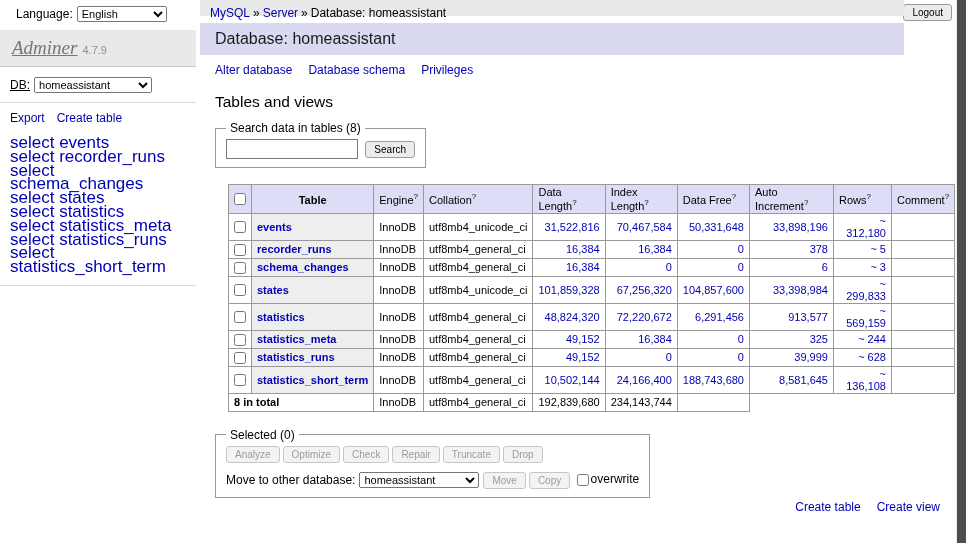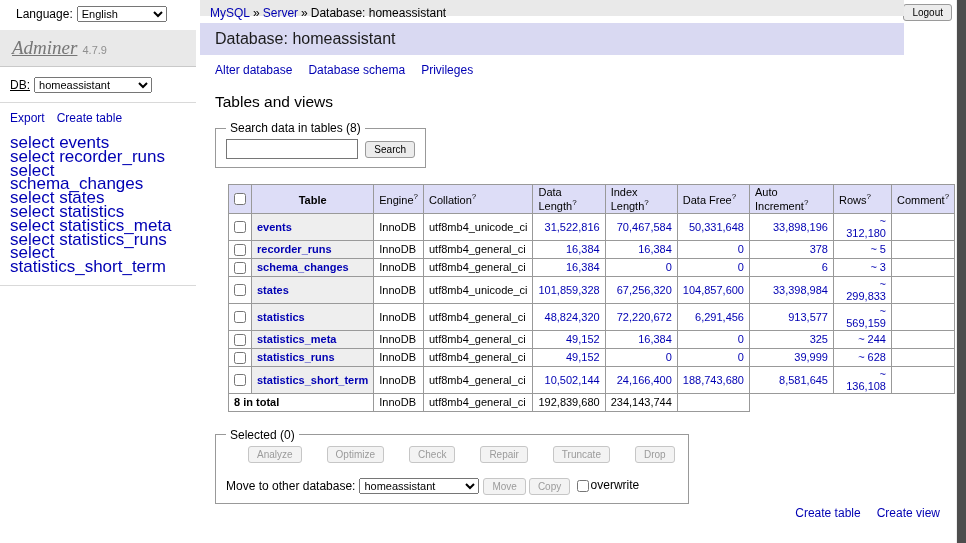--- a/index.html
+++ b/index.html
@@ -65,22 +65,22 @@
   #tables-table thead th:nth-of-type(7){ width:84px; }
   #tables-table thead th:nth-of-type(8){ width:58px; }
   #tables-table thead th:nth-of-type(9){ width:54px; }
   .check { text-align:center; width:22px; }
   input[type=checkbox] { margin:0; width:12px; height:12px; vertical-align:middle; }
   .tname { font-weight:bold;text-align:center; }
   td.num { text-align:right; }
   tfoot .total-name { font-weight:bold; }
 
   #selected-fs { margin-top:16px; }
-  #selected-fs .btnrow button { margin-right:3px;margin-left:22px; }
-  #selected-fs .moverow { margin-top:15px; font-size:12px; }
+  #selected-fs .btnrow button { margin-right:3px; }
+  #selected-fs .moverow { margin-top:9px; font-size:12px; }
   #selected-fs .moverow select { width:120px; font-size:11px; margin:0 4px; vertical-align:middle; }
   #selected-fs .moverow button { margin-right:3px; vertical-align:middle; }
   #selected-fs .moverow label { margin-left:2px; }
   .after-table { margin-top:16px;text-align:right; }
 
   
   #scrollbar { position:absolute; right:0; top:0; width:10px; height:543px; background:#ededed; }
   #scrollbar .thumb { position:absolute; top:0; left:1px; width:9px; height:543px; background:var(--scrollbar,#4d4d4d); }
 </style>
 </head>

